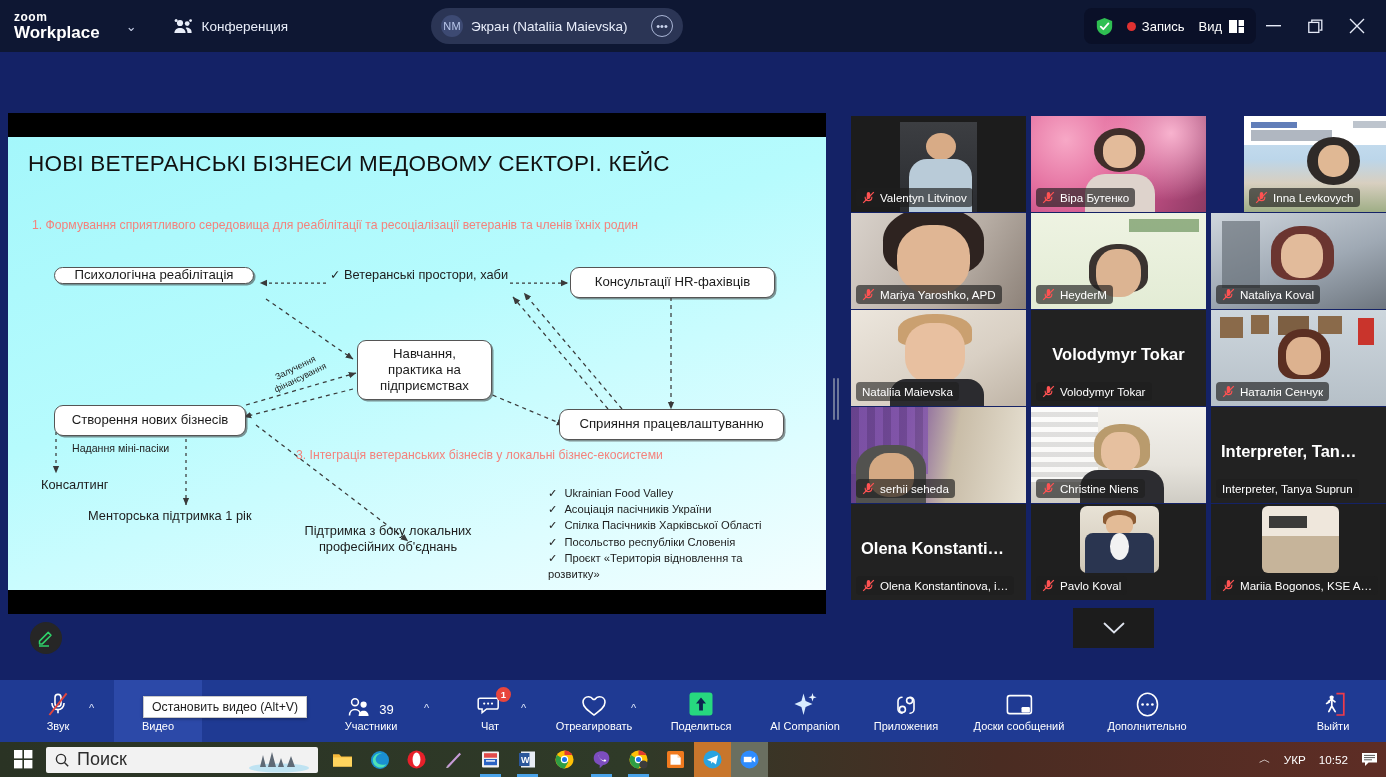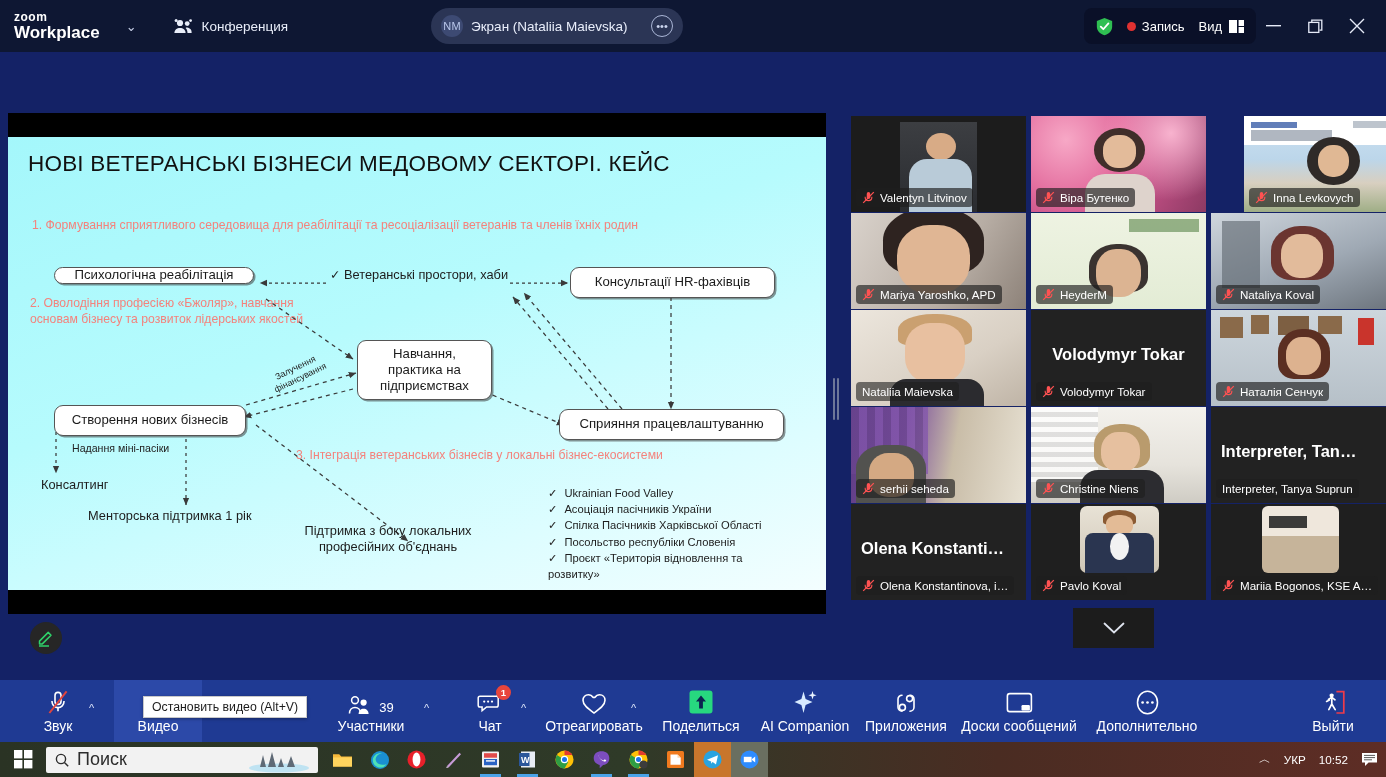--- a/index.html
+++ b/index.html
@@ -72,21 +72,21 @@
   .more-tile{ position:absolute; left:222px; top:492px; width:81px; height:40px; background:#1c1c1c; display:flex;align-items:center;justify-content:center; cursor:pointer;}
 
   
   .face{ position:absolute; border-radius:50%; }
 
   
   .toolbar{ position:absolute; left:0; bottom:35px; width:1386px; height:62px; background:#1f3a93; }
   .tbar-inner{ position:relative; width:100%; height:100%; }
   .tool{ position:absolute; top:0; height:62px; display:flex; flex-direction:column; align-items:center; justify-content:center; gap:3px; color:#fff; cursor:pointer; }
   .tool .ic{ height:26px; display:flex; align-items:flex-end; justify-content:center; }
-  .tool .lb{ font-size:14px; white-space:nowrap; }
+  .tool .lb{ font-size:11px; white-space:nowrap; }
   .chev{ position:absolute; top:22px; color:#dbe3fa; font-size:11px; cursor:pointer; }
   .tool.hl{ background:#2c49a8; }
   .tooltip{ position:absolute; left:143px; top:696px; background:#fff; color:#1c1c1c; font-size:12.3px;
             padding:3px 8px; border:1px solid #c9c9c9; box-shadow:0 1px 3px rgba(0,0,0,.35); white-space:nowrap; z-index:30;}
   .badge{ position:absolute; top:-4px; right:-8px; min-width:15px;height:15px; border-radius:50%; background:#e8453c; color:#fff;
           font-size:9.5px; display:flex;align-items:center;justify-content:center; font-weight:700;}
   .pcount{ color:#fff; font-size:13px; margin-left:5px;}
   .leave .lb{ color:#fff; }
 
   
@@ -169,21 +169,20 @@
       </div>
     </div>
   </div>
 
   <div class="share-wrap">
     <div class="slide">
 
       <div class="slide-title">НОВІ ВЕТЕРАНСЬКІ БІЗНЕСИ МЕДОВОМУ СЕКТОРІ. КЕЙС</div>
 
       <div class="sec-head s1">1. Формування сприятливого середовища для реабілітації та ресоціалізації ветеранів та членів їхніх родин</div>
-      <div class="sec-head s2">2. Оволодіння професією «Бжоляр», навчання основам бізнесу та розвиток лідерських якостей</div>
       <div class="sec-head s3">3. Інтеграція ветеранських бізнесів у локальні бізнес-екосистеми</div>
 
       <svg class="arrows">
         <defs>
           <marker id="ah" markerWidth="7" markerHeight="7" refX="5.8" refY="3" orient="auto">
             <path d="M0,0.4 L6,3 L0,5.6 z" fill="#3a3a3a"></path>
           </marker>
         </defs>
         <g stroke="#3a3a3a" stroke-width="1.25" fill="none" marker-end="url(#ah)">
 

